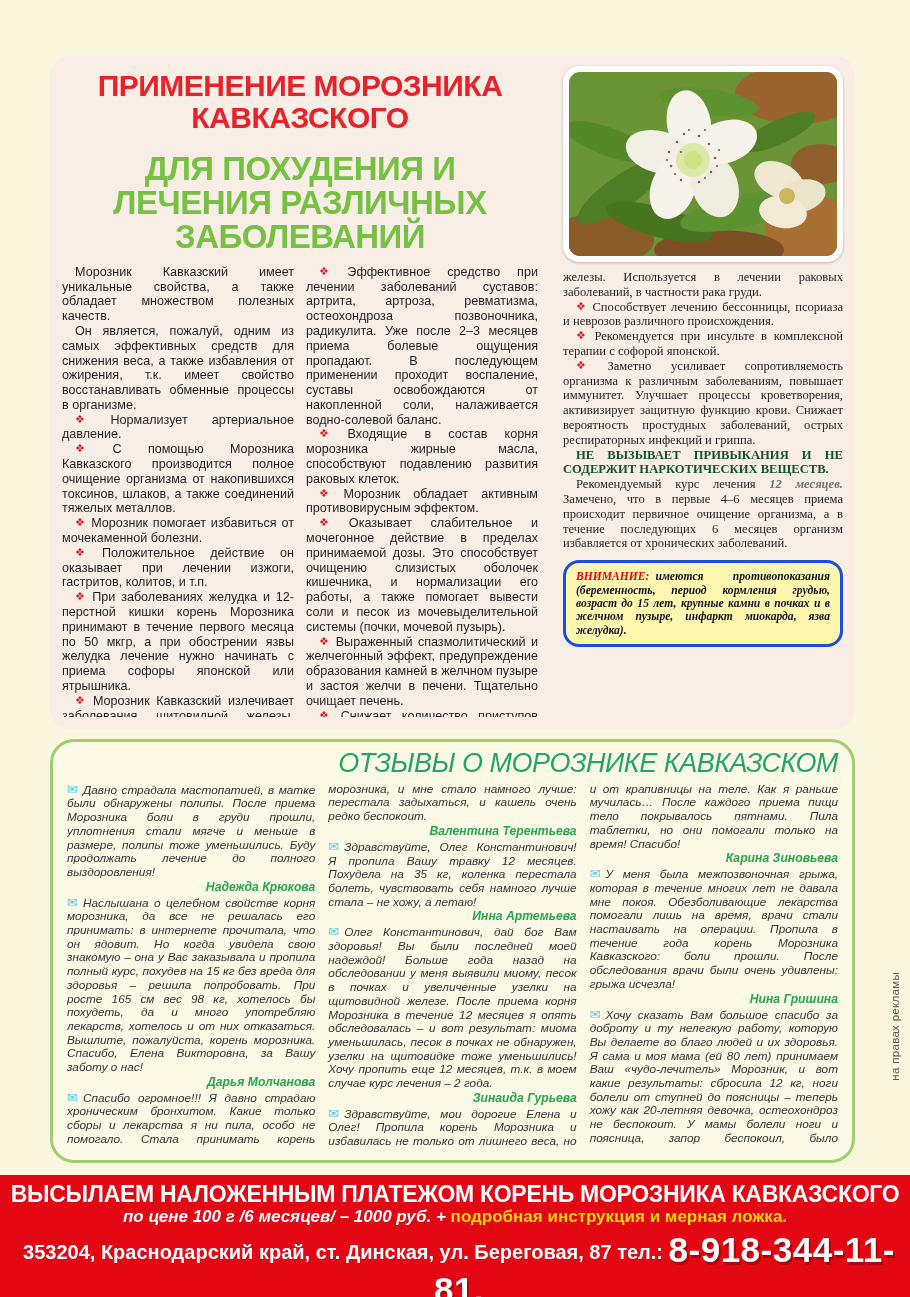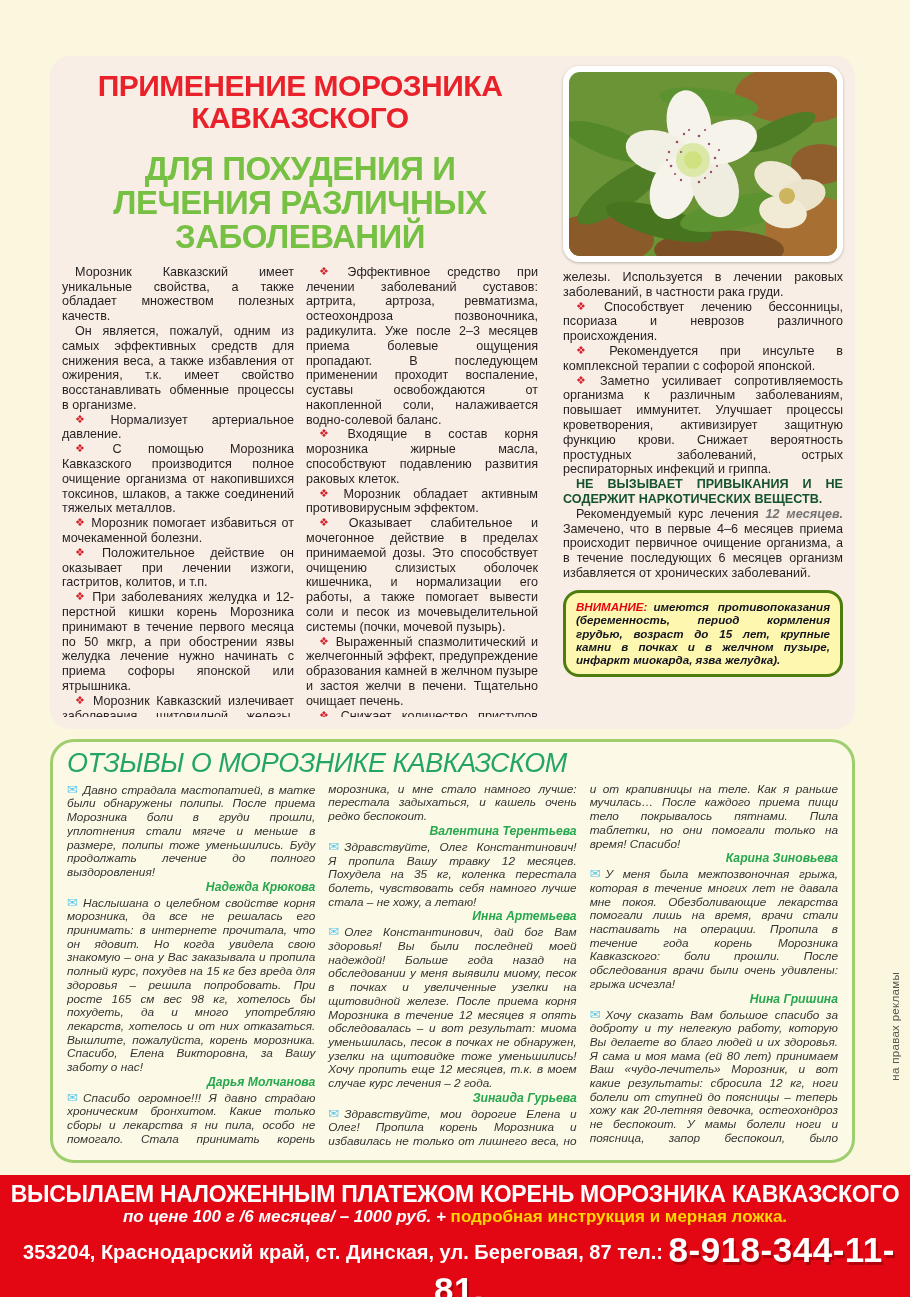--- a/index.html
+++ b/index.html
@@ -10,36 +10,36 @@
   }
   
   .top{background:#f8eee5;border-radius:20px;padding:10px 12px 12px;box-sizing:border-box;
        display:flex;gap:25px;}
   .top-left{flex:1;min-width:0;}
   .titles{text-align:center;margin:4px 0 10px;}
   .t-red{color:#e8212b;font-weight:800;font-size:30px;line-height:1.08;letter-spacing:-0.5px;}
   .t-green{color:#76c043;font-weight:800;font-size:33px;line-height:1.04;letter-spacing:-0.5px;margin-top:17px;}
   .cols2{display:flex;gap:12px;}
   .cols2 .col{flex:1;min-width:0;height:452px;overflow:hidden;}
-  .top-right{width:280px;flex:0 0 280px;}
+  .top-right{width:280px;flex:0 0 280px;font-family:Liberation Serif, serif;}
   .para{margin:0;text-indent:13px;text-align:justify;font-size:12.6px;line-height:14.8px;}
   .lead{text-indent:0;}
   .mark::before{content:"❖";color:#d6202a;font-size:11px;margin-right:5px;position:relative;top:-1px;}
   .red-bold{color:#14532d;font-weight:700;}
   .hl{color:#737373;font-style:italic;font-weight:700;}
   .photo{background:#fff;border-radius:16px;padding:6px;box-shadow:0 1px 3px rgba(0,0,0,.25);margin-bottom:8px;}
   .photo svg{display:block;border-radius:11px;width:100%;height:184px;}
-  .warning{margin-top:9px;background:#fdf7b0;border:3px solid #4d7c0f;border-radius:16px;
+  .warning{margin-top:9px;background:#fdf7b0;border:3px solid #1d4ed8;border-radius:16px;
            padding:7px 10px;font-size:11.6px;line-height:13.4px;font-style:italic;font-weight:700;
            text-align:justify;color:#14141e;}
   .wlabel{color:#e30613;font-style:italic;font-weight:700;margin-right:6px;}
   
   .reviews{margin-top:10px;height:424px;box-sizing:border-box;background:#fcf9e6;
            border:3px solid #9fce6f;border-radius:24px;padding:4px 14px 8px;}
-  .rtitle{text-align:left;color:#23a566;font-style:italic;font-size:27px;letter-spacing:-0.5px;margin:2px 0 4px;}
+  .rtitle{text-align:right;color:#23a566;font-style:italic;font-size:27px;letter-spacing:-0.5px;margin:2px 0 4px;}
   .rcols{column-count:3;column-gap:13px;height:372px;overflow:hidden;}
   .review{margin:0 0 2px;}
   .rtext{margin:0;font-style:italic;font-size:11.8px;line-height:13.7px;text-align:justify;color:#343432;}
   .env::before{content:"✉";color:#5bc8ee;font-style:normal;font-size:13px;margin-right:5px;}
   .rauthor{text-align:right;color:#27a84e;font-weight:700;font-style:italic;font-size:12.2px;line-height:14px;}
   
   .side-note{position:absolute;right:9px;top:972px;writing-mode:vertical-rl;transform:rotate(180deg);
              font-size:11.5px;color:#55544e;letter-spacing:0.3px;}
   
   .banner{margin:12px -55px 0 -50px;background:#e30613;color:#fff;text-align:center;padding:7px 0 9px;}

